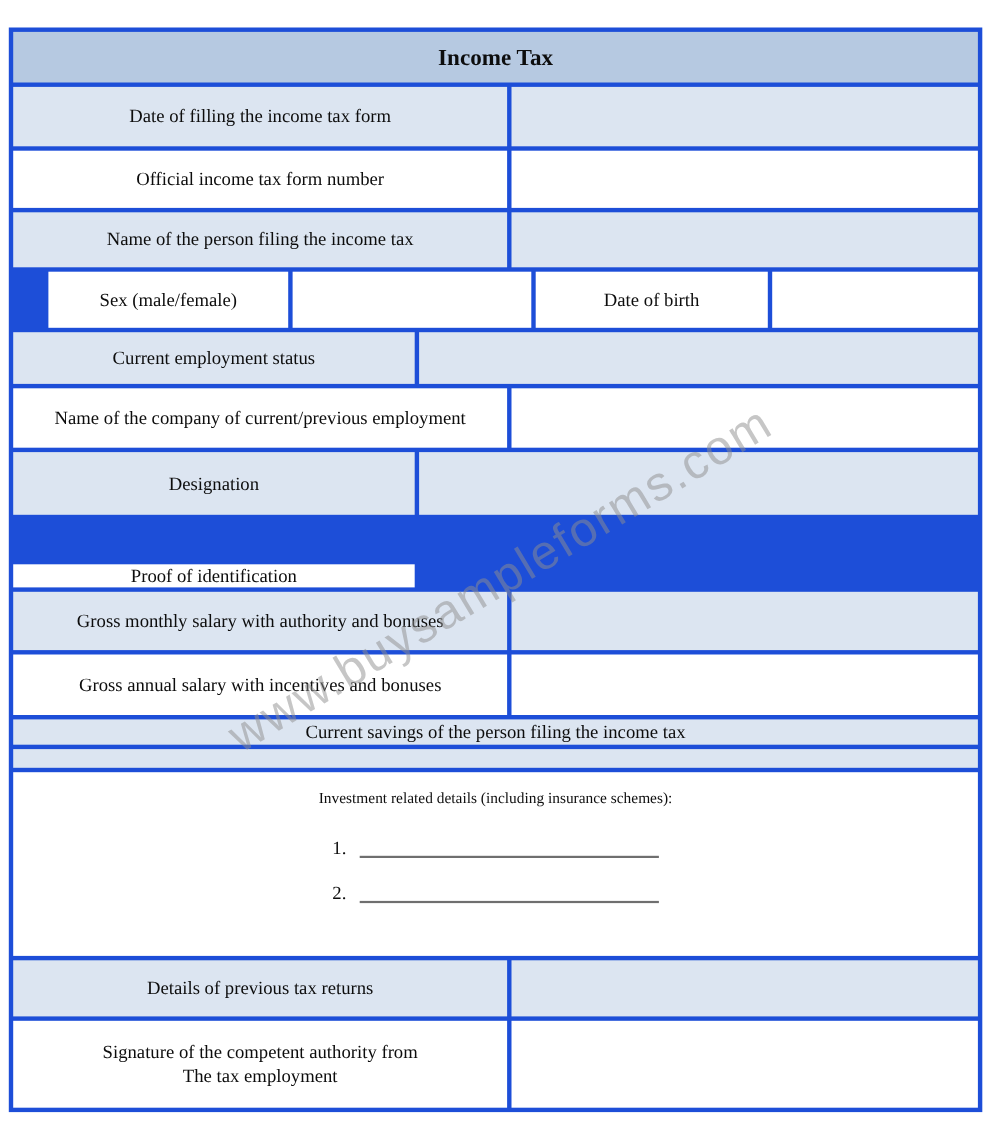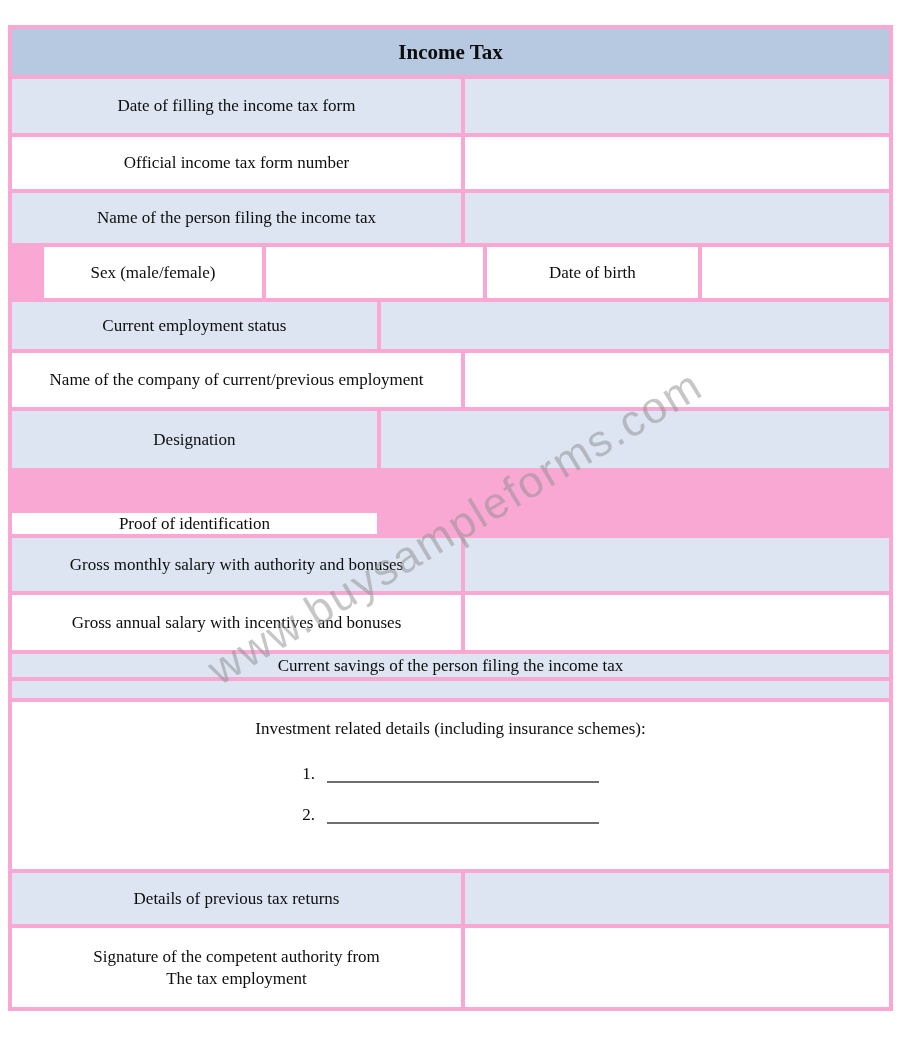--- a/index.html
+++ b/index.html
@@ -1,21 +1,21 @@
 <!DOCTYPE html>
 <html><head>
 <meta charset="utf-8">
 <style>
   * { margin:0; padding:0; box-sizing:border-box; }
   html,body { width:900px; height:1043px; background:#ffffff; overflow:hidden; }
   body { position:relative; font-family:"Liberation Serif", serif; color:#0d0d0d; }
 
   .form-table{
     position:absolute; left:8px; top:25px; width:885px;
-    background:#f9a8d4; padding:4px;
+    background:#1d4ed8; padding:4px;
     display:flex; flex-direction:column; gap:4px;
   }
   .r{ display:flex; gap:4px; }
   .c{
     display:flex; align-items:center; justify-content:center;
     text-align:center; font-size:17px; line-height:1.25;
   }
   .blue{ background:#dce5f1; }
   .white{ background:#ffffff; }
   .hdrbg{ background:#b6c9e1; }
@@ -31,21 +31,21 @@
   .h3{ height:50px; }  .h4{ height:51px;margin-left:32px; } .h5{ height:47px; }
   .h6{ height:54px; }  .h7{ height:57px; } .h8{ height:62px;align-items:flex-end; }
   .h9{ height:53px; }  .h10{ height:55px; } .h11{ height:44px;flex-direction:column; }
   .h12{ height:167px; } .h13{ height:51px; } .h14{ height:79px; }
 
   .form-title{ font-size:21px; font-weight:bold; }
 
   .invest-cell{
     flex-direction:column; justify-content:flex-start;
   }
-  .invest-title{ margin-top:16px; font-size:17px; }
+  .invest-title{ margin-top:16px; font-size:14px; }
   .invest-item{
     display:flex; align-items:flex-end; justify-content:center;
     width:100%;
   }
   .invest-item.first{ margin-top:24px; }
   .invest-item.second{ margin-top:21px; }
   .invest-num{ font-size:17px; line-height:1; padding-bottom:1px; }
   .invest-line{
     width:272px; height:20px; margin-left:12px;
     border-bottom:2px solid #6f6f6f;

